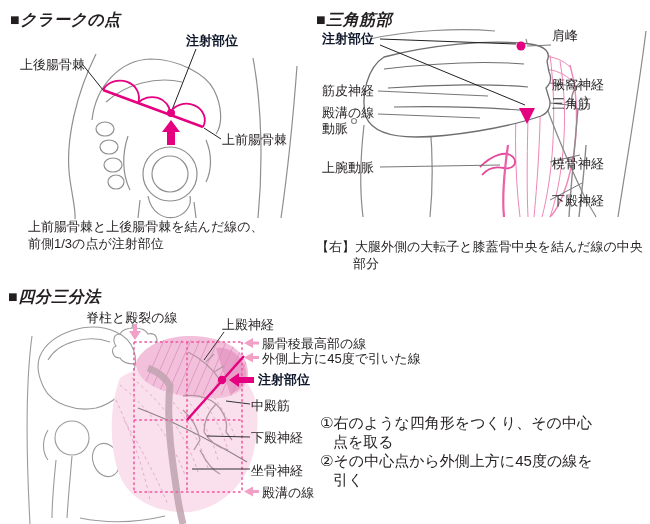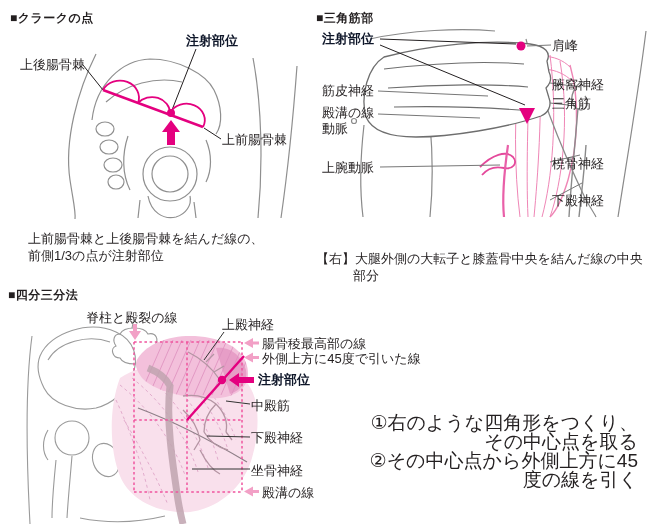--- a/index.html
+++ b/index.html
@@ -1,22 +1,22 @@
 <!DOCTYPE html>
 <html><head>
 <meta charset="utf-8">
 <style>
   html,body{margin:0;padding:0;background:#fff;}
   .canvas{position:relative;width:650px;height:524px;background:#fff;overflow:hidden;
           font-family:"Liberation Sans","DejaVu Sans",sans-serif;color:#231f20;}
-  .heading{position:absolute;font-size:12px;font-weight:bold;letter-spacing:.5px;white-space:nowrap;}
+  .heading{position:absolute;font-size:16px;font-weight:bold;letter-spacing:.5px;white-space:nowrap;font-style:italic;}
   .lbl{position:absolute;font-size:13px;line-height:16px;white-space:pre-line;}
   .lbl.pink{color:#0f172a;font-weight:bold;}
-  .cap{position:absolute;font-size:13px;line-height:17px;white-space:nowrap;margin-top:12px;}
-  .inst{position:absolute;left:360px;top:413px;width:278px;font-size:19px;line-height:19px;text-align:right;}
+  .cap{position:absolute;font-size:13px;line-height:17px;white-space:nowrap;}
+  .inst{position:absolute;left:320px;top:413px;width:278px;font-size:15px;line-height:19px;}
   .inst div{text-indent:-13px;padding-left:13px;}
   svg{position:absolute;overflow:visible;}
 </style>
 </head>
 <body>
 
 <div class="canvas">
 
   <div class="heading" style="left:10px;top:10px">■クラークの点</div>
 
@@ -118,21 +118,21 @@
         <path d="M220,175 L252,158"></path>
       </g>
     </g>
   </svg>
 
   <div class="lbl pink" style="left:322px;top:31px">注射部位</div>
   <div class="lbl" style="left:322px;top:83px">筋皮神経</div>
   <div class="lbl" style="left:322px;top:105px">殿溝の線
 動脈</div>
   <div class="lbl" style="left:322px;top:160px">上腕動脈</div>
-  <div class="lbl" style="left:552px;top:38px">肩峰</div>
+  <div class="lbl" style="left:552px;top:28px">肩峰</div>
   <div class="lbl" style="left:552px;top:77px">腋窩神経</div>
   <div class="lbl" style="left:552px;top:96px">三角筋</div>
   <div class="lbl" style="left:552px;top:156px">橈骨神経</div>
   <div class="lbl" style="left:552px;top:193px">下殿神経</div>
   <div class="cap" style="left:316px;top:238px">【右】大腿外側の大転子と膝蓋骨中央を結んだ線の中央</div>
   <div class="cap" style="left:353px;top:255px">部分</div>
 
   <div class="heading" style="left:8px;top:287px">■四分三分法</div>
 
   <svg style="left:20px;top:300px" width="310" height="224" viewBox="0 0 310 224">

